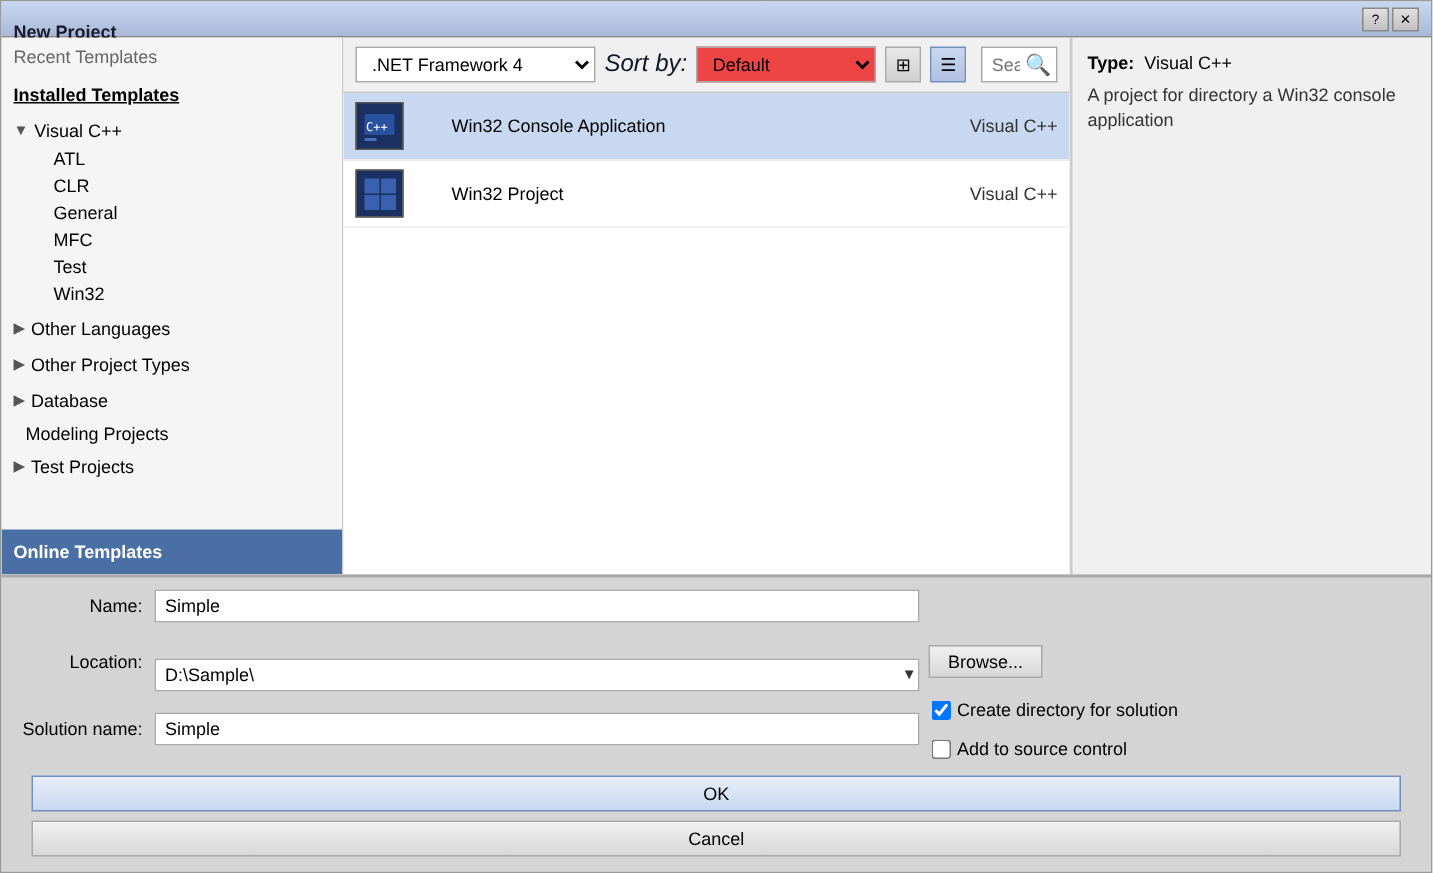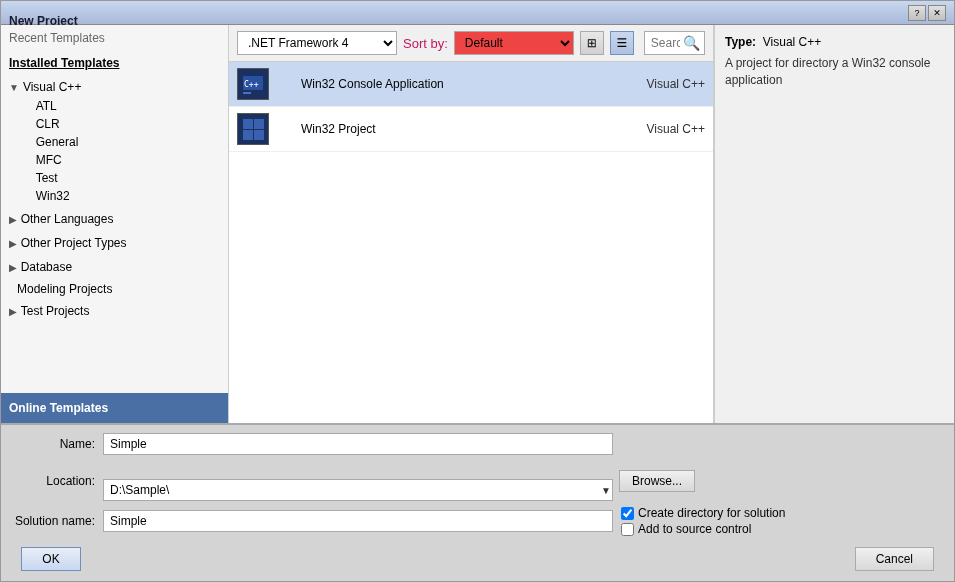--- a/index.html
+++ b/index.html
@@ -113,21 +113,21 @@
 
     .framework-select {
       padding: 3px 6px;
       font-size: 12px;
       border: 1px solid #aaa;
       background: white;
       min-width: 160px;
       height: 24px;
     }
 
-    .sort-label { font-size: 13px; color: #be185d; }
+    .sort-label { font-size: 16px; color: #0f172a; font-style: italic; }
 
     .sort-select {
       padding: 3px 6px;
       font-size: 12px;
       border: 1px solid #aaa;
       background: #ef4444;
       min-width: 120px;
       height: 24px;
     }
 
@@ -255,23 +255,24 @@
     .checkbox-row {
       display: flex;
       align-items: center;
       gap: 4px;
     }
 
     .checkbox-label { font-size: 12px; color: #000; }
 
     .buttons-row {
       display: flex;
-      justify-content: space-between;
+      justify-content: flex-end;
       gap: 6px;
       padding: 6px 8px 2px;
+      flex-direction: column;
     }
 
     .dialog-btn {
       padding: 4px 20px;
       height: 24px;
       font-size: 12px;
       background: linear-gradient(to bottom, #f0f0f0, #d8d8d8);
       border: 1px solid #aaa;
       cursor: pointer;
       min-width: 60px;
@@ -443,21 +444,21 @@
       <div class="location-input-wrap">
         <input class="location-input" type="text" value="D:\Sample\" style="">
         <span class="location-dropdown">▼</span>
       </div>
       <button class="browse-btn">Browse...</button>
     </div>
 
     <div class="form-row">
       <span class="form-label">Solution name:</span>
       <input class="form-input" type="text" value="Simple" style="">
-      <div style="display:flex; flex-direction:column; margin-left:8px; gap:2px;">
+      <div style="display:flex; flex-direction:column; margin-left:8px; gap:12px;">
         <div class="checkbox-row">
           <input type="checkbox" checked="" style="">
           <label class="checkbox-label">Create directory for solution</label>
         </div>
         <div class="checkbox-row">
           <input type="checkbox" style="">
           <label class="checkbox-label">Add to source control</label>
         </div>
       </div>
     </div>

